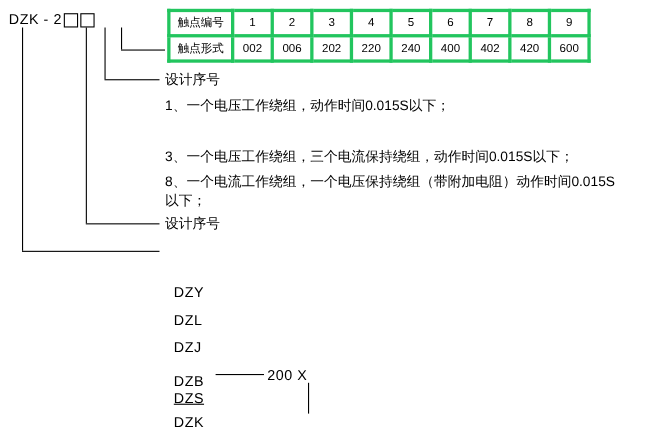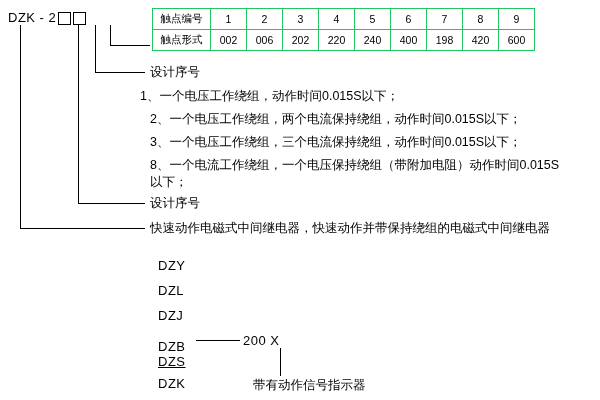--- a/index.html
+++ b/index.html
@@ -44,21 +44,21 @@
   .table-wrap {
     position: absolute;
     left: 152px;
     top: 8px;
   }
   table.contact-table {
     border-collapse: collapse;
     font-size: 10.5px;
   }
   table.contact-table td {
-    border: 1px solid #22c55e;
+    border: 3px solid #22c55e;
     padding: 3px 0;
     text-align: center;
     height: 15px;
     box-sizing: border-box;
   }
   table.contact-table td.head-cell {
     width: 58px;
     padding-left: 3px;
     padding-right: 3px;
     white-space: nowrap;
@@ -121,55 +121,52 @@
         <td class="num-cell">9</td>
       </tr>
       <tr>
         <td class="head-cell">触点形式</td>
         <td class="num-cell">002</td>
         <td class="num-cell">006</td>
         <td class="num-cell">202</td>
         <td class="num-cell">220</td>
         <td class="num-cell">240</td>
         <td class="num-cell">400</td>
-        <td class="num-cell">198</td>
+        <td class="num-cell">402</td>
         <td class="num-cell">420</td>
         <td class="num-cell">600</td>
       </tr>
     </tbody>
       </table>
   </div>
 
   <div class="line vline" style="left:110px; top:25px; height:20px;"></div>
   <div class="line hline" style="left:110px; top:45px; width:40px;"></div>
 
   <div class="line vline" style="left:95px; top:25px; height:47px;"></div>
   <div class="line hline" style="left:95px; top:72px; width:50px;"></div>
 
   <div class="line vline" style="left:78px; top:25px; height:178px;"></div>
   <div class="line hline" style="left:78px; top:203px; width:67px;"></div>
 
   <div class="line vline" style="left:20px; top:25px; height:203px;"></div>
   <div class="line hline" style="left:20px; top:228px; width:125px;"></div>
 
   <div class="desc" style="left:150px; top:64px;">设计序号</div>
-  <div class="desc" style="left:140px; top:88px;">1、一个电压工作绕组，动作时间0.015S以下；</div>
-  <div class="desc" style="left:150px; top:111px;">2、一个电压工作绕组，两个电流保持绕组，动作时间0.015S以下；</div>
+  <div class="desc" style="left:150px; top:88px;">1、一个电压工作绕组，动作时间0.015S以下；</div>
   <div class="desc" style="left:150px; top:134px;">3、一个电压工作绕组，三个电流保持绕组，动作时间0.015S以下；</div>
   <div class="desc wrap2" style="left:150px; top:157px;">8、一个电流工作绕组，一个电压保持绕组（带附加电阻）动作时间0.015S以下；</div>
   <div class="desc" style="left:150px; top:195px;">设计序号</div>
-  <div class="desc" style="left:150px; top:220px;">快速动作电磁式中间继电器，快速动作并带保持绕组的电磁式中间继电器</div>
 
   <div class="fam" style="left:158px; top:258px;">DZY</div>
   <div class="fam" style="left:158px; top:283px;text-align:right;">DZL</div>
   <div class="fam" style="left:158px; top:308px;">DZJ</div>
   <div class="fam" style="left:158px; top:339px;">DZB</div>
   <div class="fam" style="left:158px; top:354px;text-decoration:underline;">DZS</div>
   <div class="fam" style="left:158px; top:376px;text-align:right;">DZK</div>
 
   <div class="line hline" style="left:196px; top:340px; width:44px;"></div>
   <div class="fam" style="left:243px; top:333px;">200  X</div>
 
   <div class="line vline" style="left:280px; top:348px; height:28px;"></div>
 
-  <div class="fam-note" style="left:253px; top:377px;">带有动作信号指示器</div>
 
 </div>
 
 </body></html>

